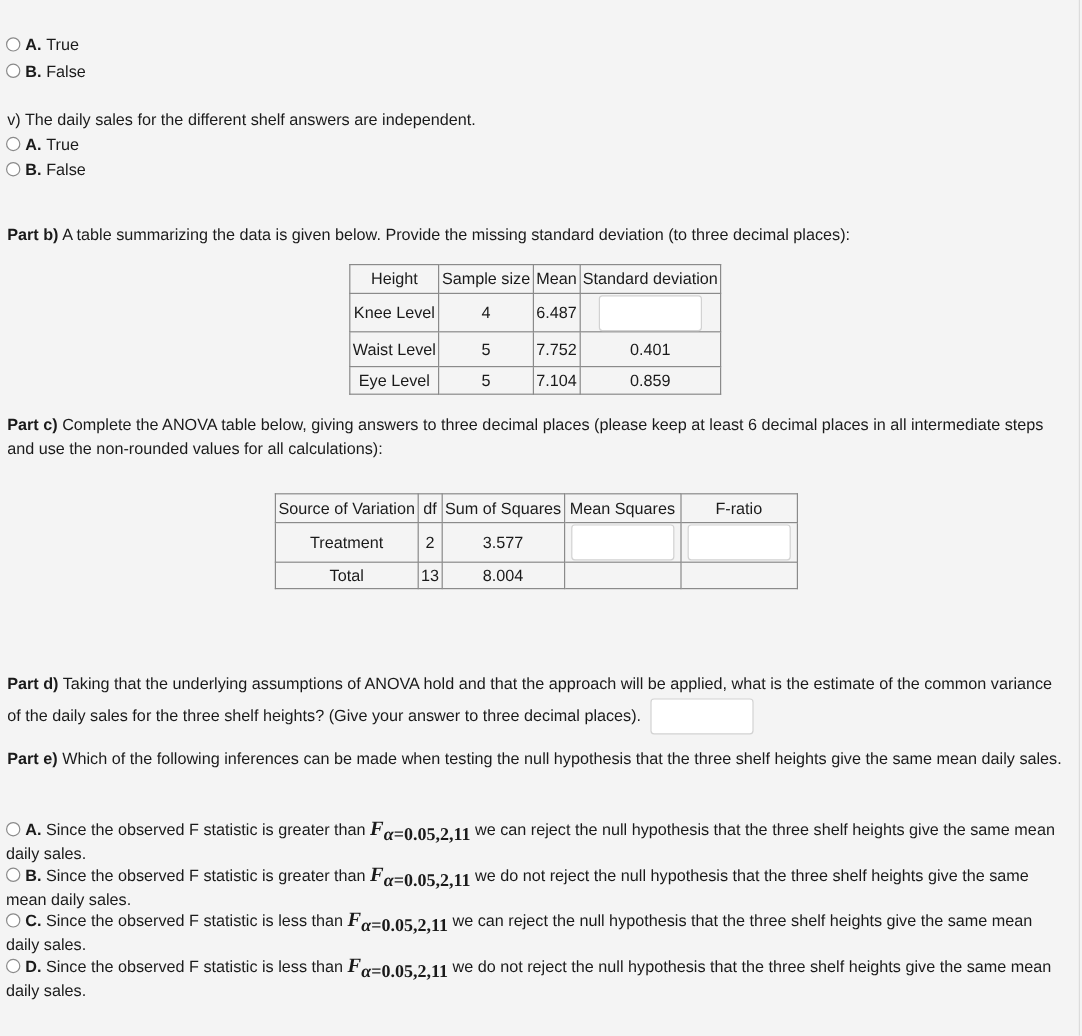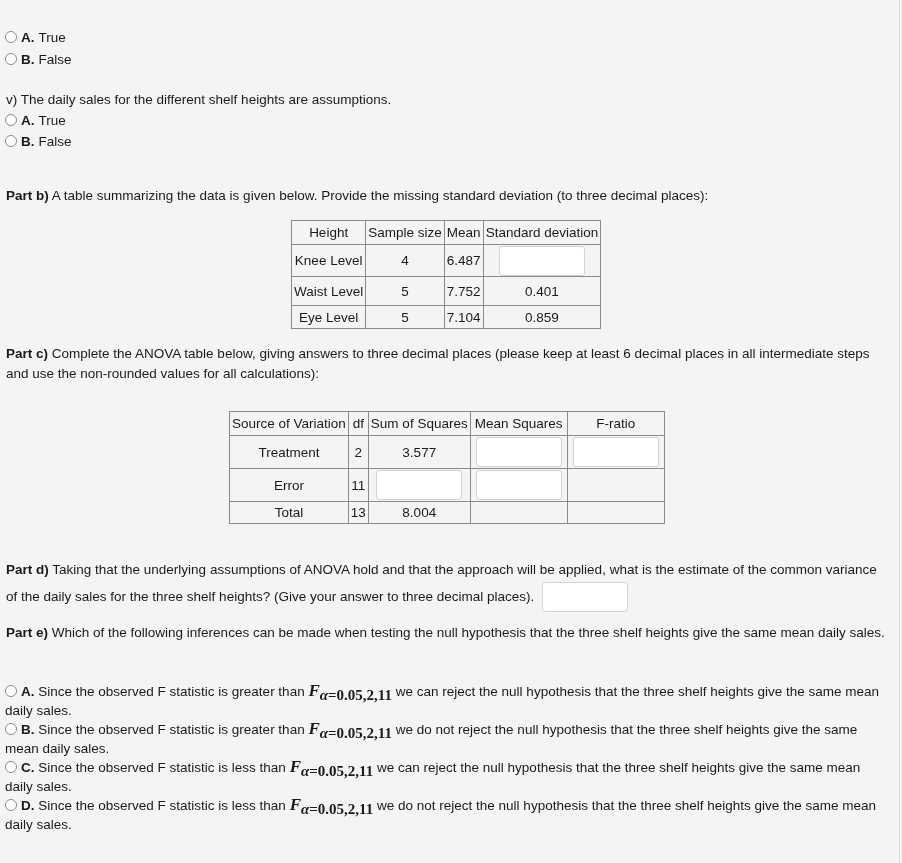--- a/index.html
+++ b/index.html
@@ -44,21 +44,21 @@
     <span class="radio"></span>
     <b>A.</b>
     <span>True</span>
   </div>
   <div class="abs opt" style="top:50px;">
     <span class="radio"></span>
     <b>B.</b>
     <span>False</span>
   </div>
 
-  <div class="abs q" style="top:92px;">v) The daily sales for the different shelf heights are assumptions.</div>
+  <div class="abs q" style="top:92px;">v) The daily sales for the different shelf answers are independent.</div>
   <div class="abs opt" style="top:111px;">
     <span class="radio"></span>
     <b>A.</b>
     <span>True</span>
   </div>
   <div class="abs opt" style="top:132px;">
     <span class="radio"></span>
     <b>B.</b>
     <span>False</span>
   </div>
@@ -109,27 +109,20 @@
       <th style="width:92px;">Mean Squares</th>
       <th style="width:92px;">F-ratio</th>
     </tr>
     <tr style="height:33px;">
       <td>Treatment</td>
       <td>2</td>
       <td>3.577</td>
       <td><span class="inbox" style="width:86px;height:30px;vertical-align:middle;"></span></td>
       <td><span class="inbox" style="width:86px;height:30px;vertical-align:middle;"></span></td>
     </tr>
-    <tr style="height:33px;">
-      <td>Error</td>
-      <td>11</td>
-      <td><span class="inbox" style="width:86px;height:30px;vertical-align:middle;"></span></td>
-      <td><span class="inbox" style="width:86px;height:30px;vertical-align:middle;"></span></td>
-      <td></td>
-    </tr>
     <tr style="height:22px;">
       <td>Total</td>
       <td>13</td>
       <td>8.004</td>
       <td></td>
       <td></td>
     </tr>
   </tbody>
     </table>
 

